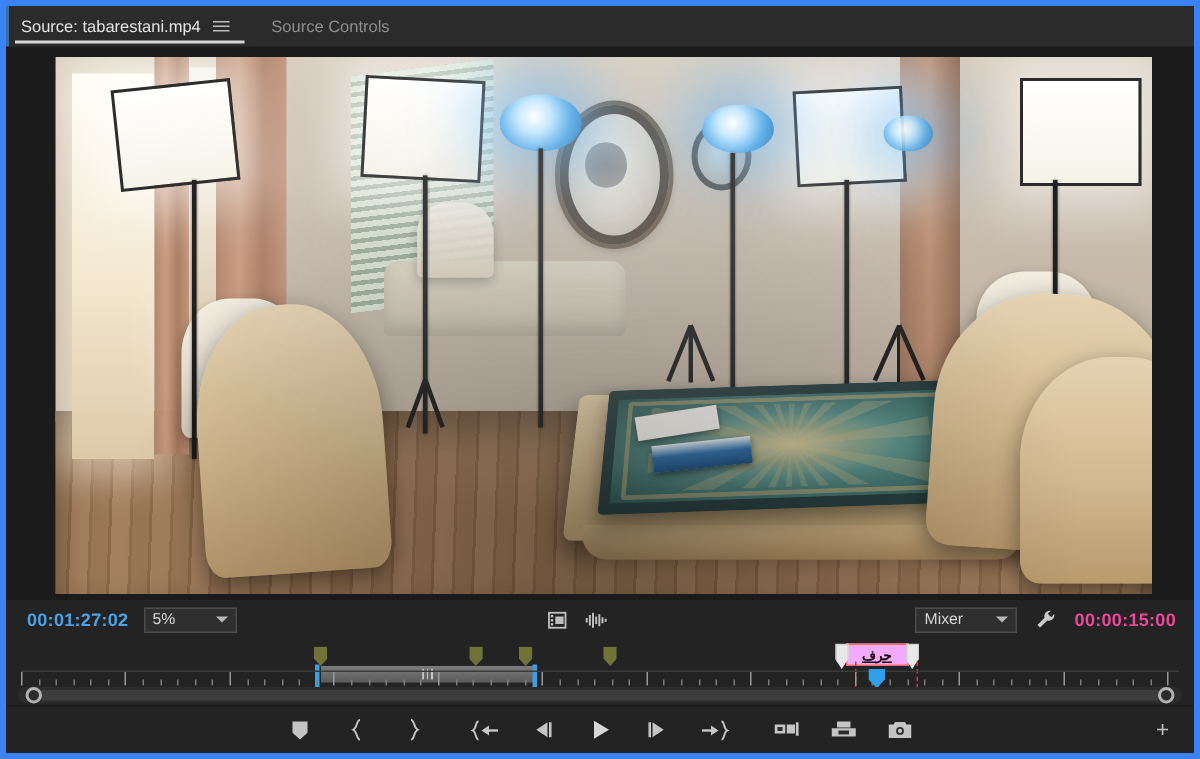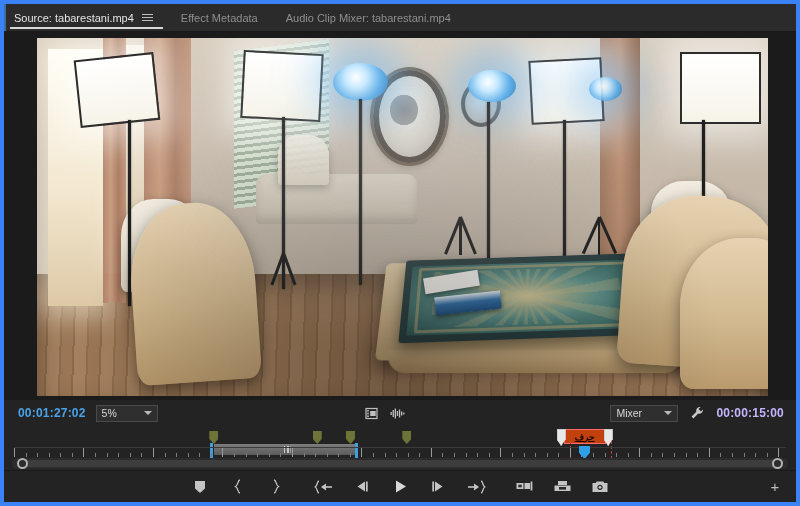--- a/index.html
+++ b/index.html
@@ -311,21 +311,21 @@
     background: #232323;
     display: flex; align-items: center;
     padding: 0 6px 0 14px; gap: 10px;
     position: relative;
   }
   .timecode {
     font-family: "Liberation Sans", sans-serif;
     font-size: 12px; font-weight: bold; color: #4aa3e8;
     letter-spacing: .2px;
   }
-  .timecode.right { color: #c4b5fd; font-weight: bold; }
+  .timecode.right { color: #ec4899; font-weight: bold; }
   .select {
     height: 17px; min-width: 62px;
     background: #2f2f2f; border: 1px solid #4a4a4a;
     display: flex; align-items: center; justify-content: space-between;
     padding: 0 5px; font-size: 10.5px; color: #d8d8d8; cursor: pointer;
   }
   .select .cv { pointer-events: none; }
   .caret { width: 0; height: 0; border-left: 4px solid transparent;
            border-right: 4px solid transparent; border-top: 4px solid #b9b9b9; margin-left: 8px; }
   .spacer { flex: 1; }
@@ -340,21 +340,21 @@
     position: relative; padding: 0 10px;
   }
   .markerlane { position: absolute; left: 10px; right: 10px; top: 3px; height: 16px; }
   .marker-seg {
     position: absolute; top: 2px; width: 9px; height: 13px;
     background: #6e7438;
     clip-path: polygon(0 0, 100% 0, 100% 62%, 50% 100%, 0 62%);
   }
   .marker-red {
     position: absolute; top: 0px; height: 15px;
-    background: #c2410c; border: 1px solid #ff6a6a;
+    background: #f0abfc; border: 1px solid #ff6a6a;
     display: flex; align-items: center; justify-content: center;
     font-size: 9px; color: #1a0000; font-weight: bold;
     direction: rtl;
     text-decoration: underline;
   }
   .marker-red::before, .marker-red::after {
     content:""; position: absolute; top: -1px; width: 7px; height: 15px;
     background: #e8e8e8; border: 1px solid #cfcfcf;
     clip-path: polygon(0 0, 100% 0, 100% 60%, 50% 100%, 0 60%);
   }
@@ -434,24 +434,21 @@
   <div class="tabbar">
     <div class="tab active">
       <span>Source: tabarestani.mp4</span>
       <span class="hamburger">
         <i></i>
           <i></i>
           <i></i>
       </span>
     </div>
     <div class="tab">
-      <span>Effect Metadata</span>
-    </div>
-    <div class="tab">
-      <span>Audio Clip Mixer: tabarestani.mp4</span>
+      <span>Source Controls</span>
     </div>
   </div>
 
   <div class="videowrap">
     <div class="frame">
       <div class="scene">
         <div class="wall"></div>
         <div class="floor"></div>
 
         <div class="win w1"></div>

